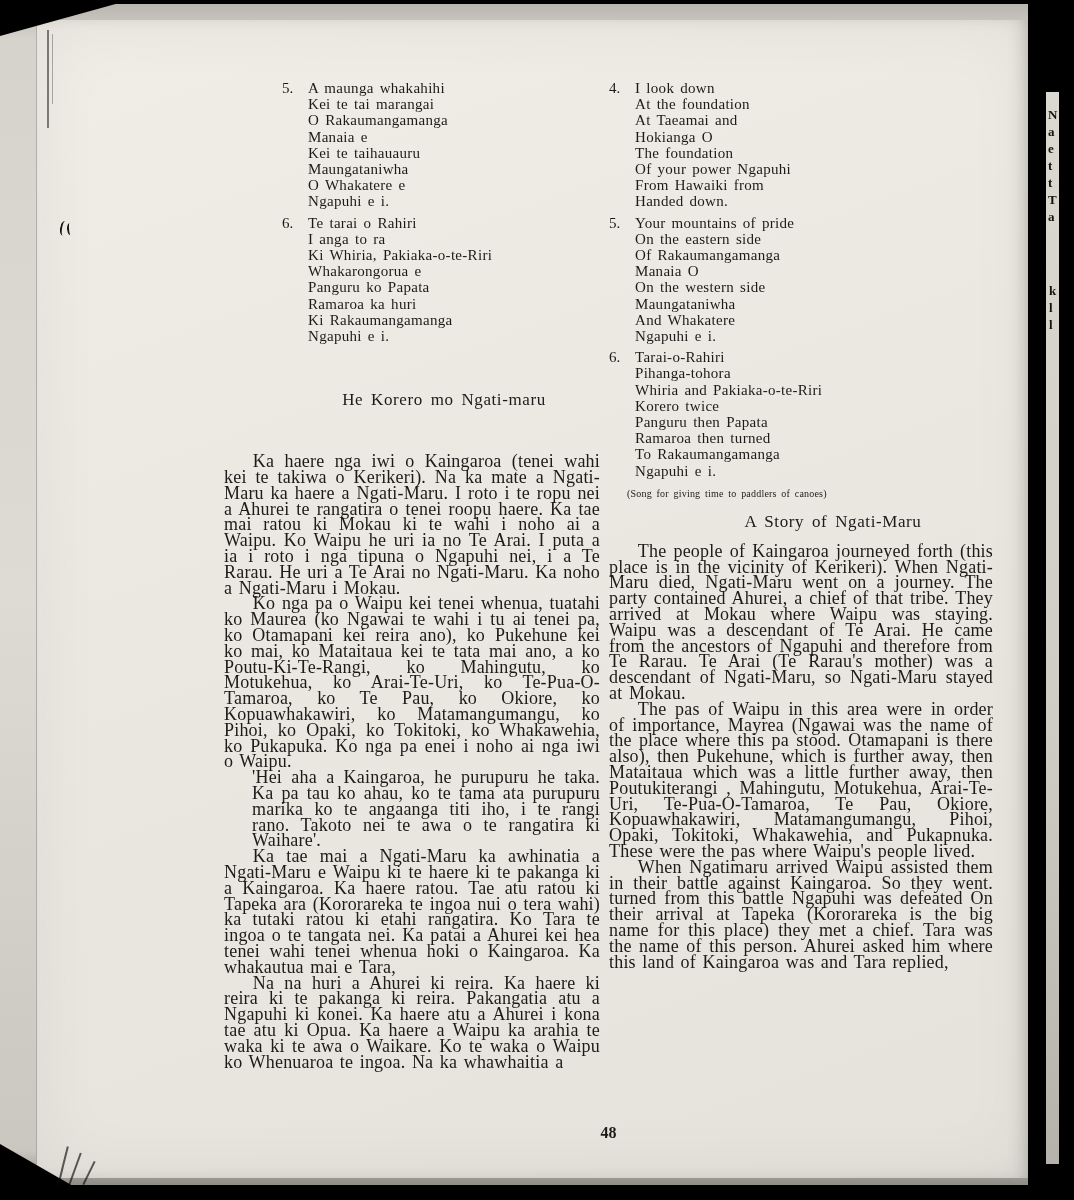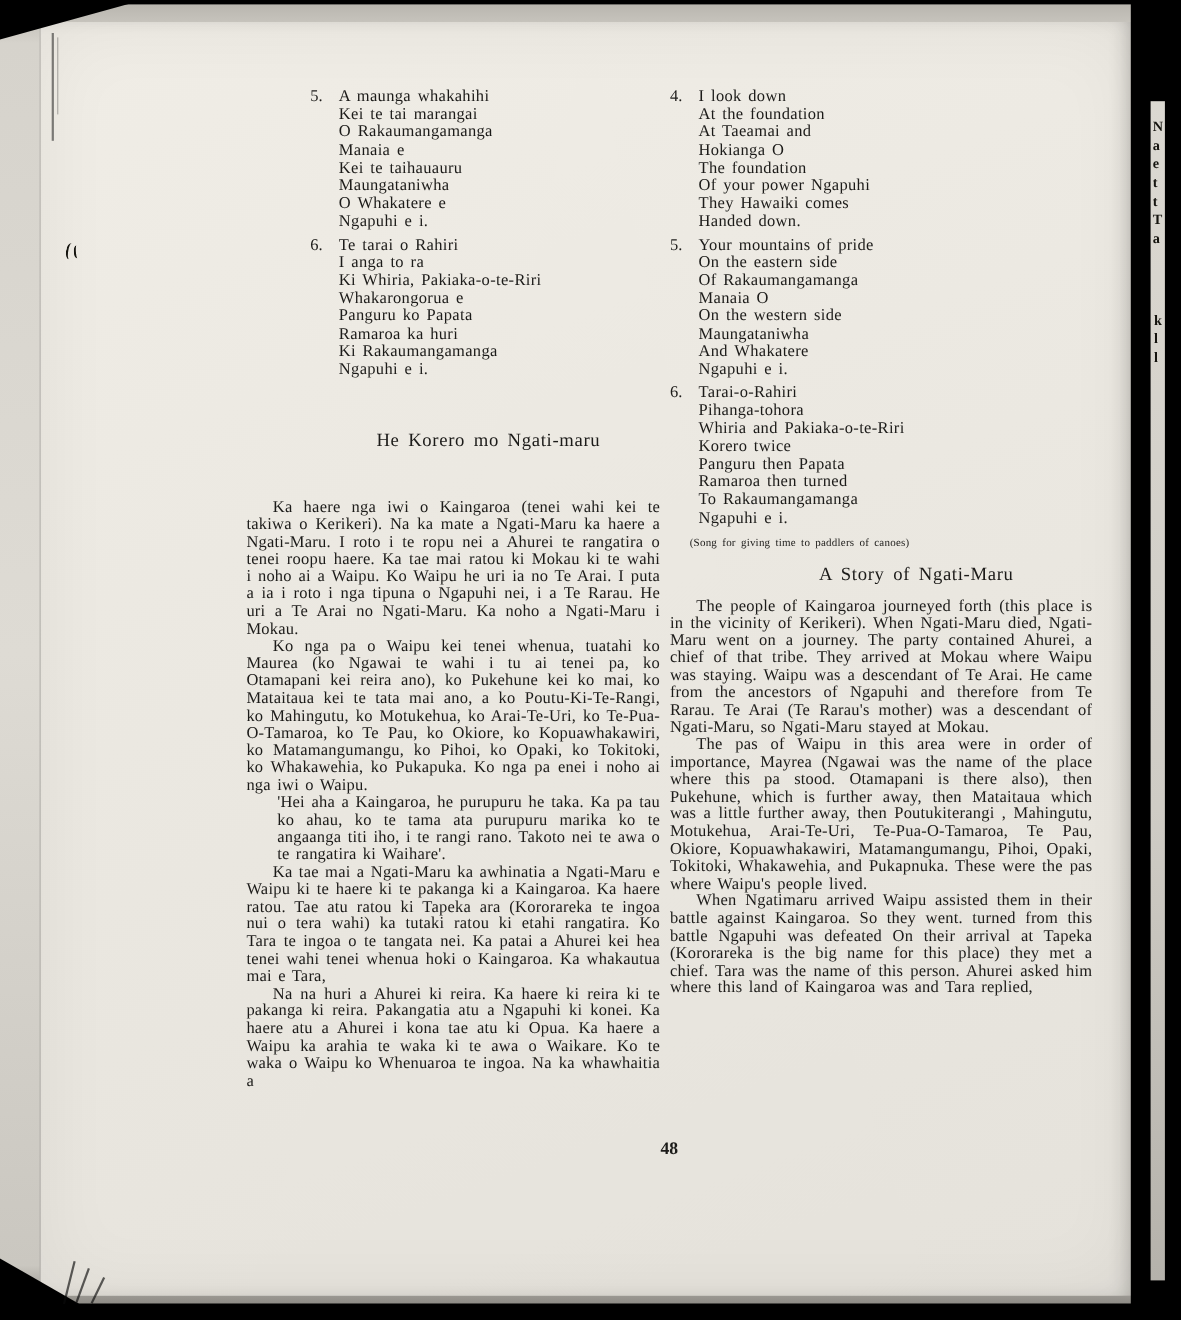--- a/index.html
+++ b/index.html
@@ -26,26 +26,26 @@
   .verse{display:flex;margin-bottom:5px;}
   .verse-num{width:26px;flex:0 0 26px;}
   .verse-line{white-space:nowrap;letter-spacing:0.3px;word-spacing:2px;}
   .heading{
     font-size:17px;font-weight:normal;text-align:center;letter-spacing:0.6px;
     word-spacing:3px;margin:46px 0 44px 0;position:relative;left:32px;
   }
   .heading-right{margin:13px 0 12px 0;}
   .caption{font-size:10px;margin:9px 0 0 18px;letter-spacing:0.2px;word-spacing:2px;}
   .paras p.para{
-    margin:0;font-size:15px;line-height:15.8px;text-align:justify;
+    margin:0;font-size:18px;line-height:15.8px;text-align:justify;
     text-indent:1.6em;letter-spacing:0.2px;word-spacing:1.8px;
   }
   .paras p.para.quote{margin-left:28px;text-indent:0;}
   .page-number{
-    position:absolute;left:187px;top:1016px;width:769px;text-align:center;
+    position:absolute;left:187px;top:1104px;width:769px;text-align:center;
     font-size:16px;font-weight:bold;color:#1c1b19;
   }
   
   .corner-tl{position:absolute;left:0;top:0;width:0;height:0;
     border-top:36px solid #000;border-right:130px solid transparent;}
   .corner-bl{position:absolute;left:0;bottom:10px;width:0;height:0;
     border-bottom:46px solid #000;border-left:0;border-right:80px solid transparent;}
   .bottom-bar{position:absolute;left:0;bottom:0;width:1074px;height:15px;background:#000;}
   .right-strip{position:absolute;left:1028px;top:0;width:46px;height:1200px;background:#000;}
   .sliver{position:absolute;left:1046px;top:92px;width:13px;height:1072px;
@@ -115,21 +115,21 @@
     <div class="verses">
         <div class="verse">
           <div class="verse-num">4.</div>
           <div class="verse-lines">
             <div class="verse-line">I look down</div>
             <div class="verse-line">At the foundation</div>
             <div class="verse-line">At Taeamai and</div>
             <div class="verse-line">Hokianga O</div>
             <div class="verse-line">The foundation</div>
             <div class="verse-line">Of your power Ngapuhi</div>
-            <div class="verse-line">They Hawaiki comes</div>
+            <div class="verse-line">From Hawaiki from</div>
             <div class="verse-line">Handed down.</div>
           </div>
         </div>
         <div class="verse">
           <div class="verse-num">5.</div>
           <div class="verse-lines">
             <div class="verse-line">Your mountains of pride</div>
             <div class="verse-line">On the eastern side</div>
             <div class="verse-line">Of Rakaumangamanga</div>
             <div class="verse-line">Manaia O</div>

